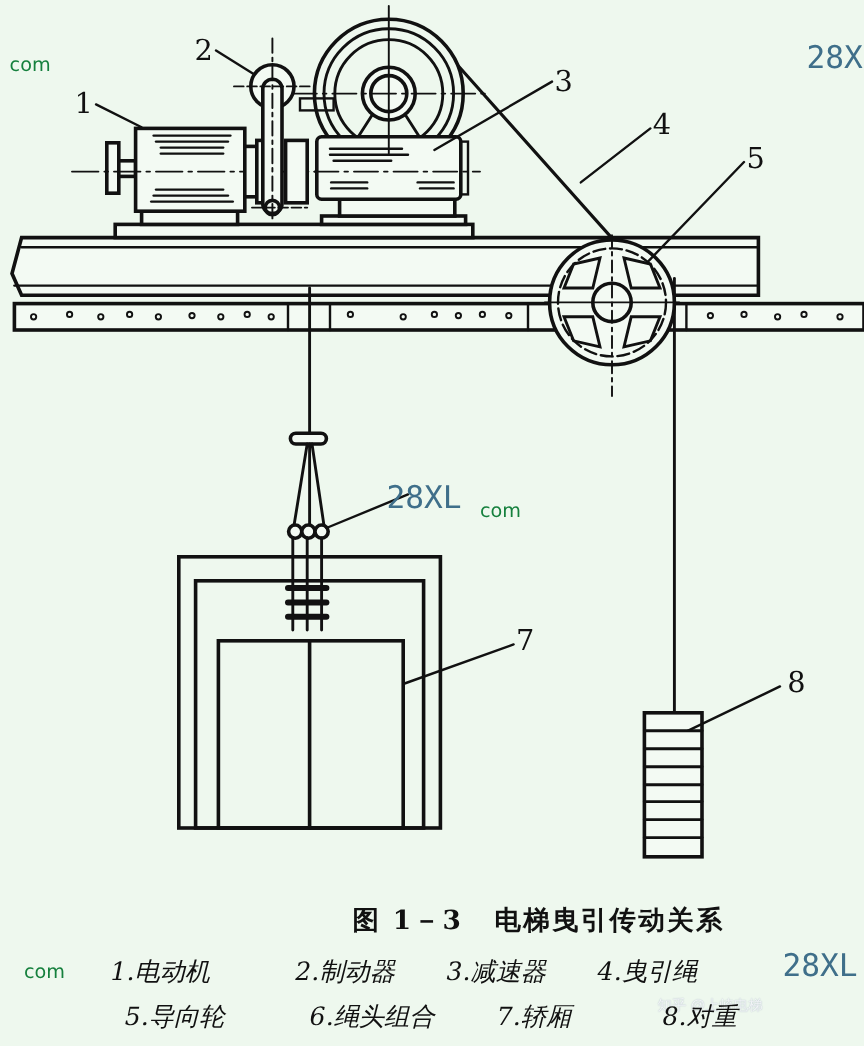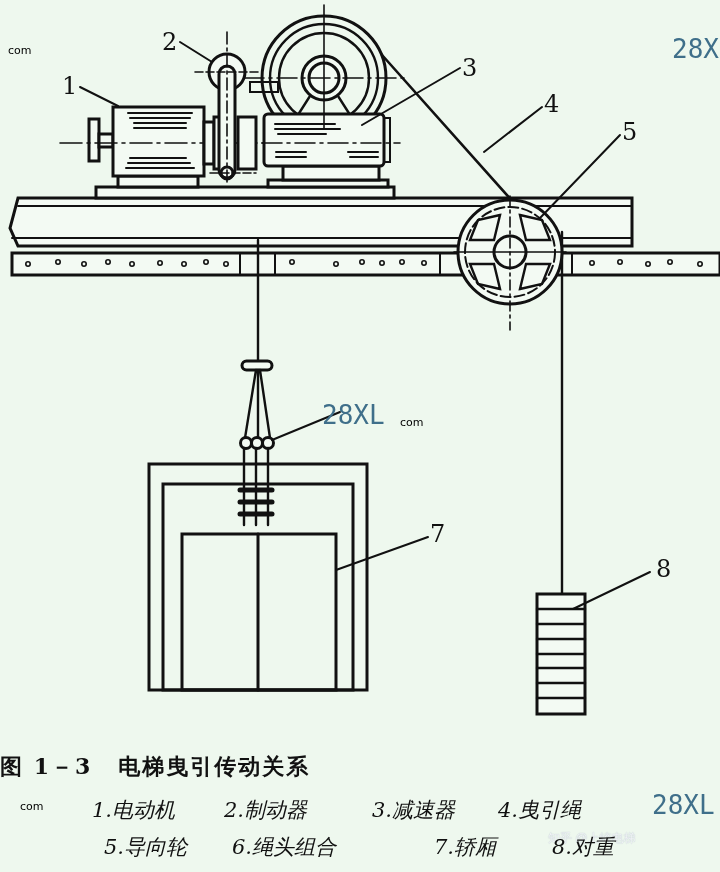--- a/index.html
+++ b/index.html
@@ -4,38 +4,38 @@
 <style>
   html, body { margin: 0; padding: 0; }
   body {
     width: 720px; height: 872px; overflow: hidden;
     background: #eef8ee;
     font-family: "DejaVu Serif", "Liberation Serif", serif;
     position: relative;
   }
   #diagram { position: absolute; left: 0; top: 0; width: 720px; height: 740px; }
   .caption {
-    position: absolute; left: 0; width: 604px; text-align: left;
+    position: absolute; left: 0; width: 604px; text-align: right;
     color: #111;
   }
   .title-line {
     top: 752px; font-size: 22px; font-weight: bold; letter-spacing: 2px;
     font-family: "DejaVu Sans", sans-serif;
   }
   .title-line .fig-num { margin-right: 26px; font-family: "DejaVu Serif", serif; }
   .legend-row {
     position: absolute; left: 0; width: 720px; font-size: 21px; color: #111;
     font-family: "DejaVu Sans", sans-serif;
   }
   .legend-row span { position: absolute; white-space: nowrap; font-style: italic; }
   .legend-row .num { font-family: "DejaVu Serif", serif; }
   .row1 { top: 796px; }
   .row2 { top: 833px; }
   .wm { position: absolute; font-family: "DejaVu Sans Mono", monospace; color: #3f6f8a; }
-  .wm-com { color: #000000; font-family: "DejaVu Sans", sans-serif; font-size: 11px; position: absolute; }
+  .wm-com { color: #15803d; font-family: "DejaVu Sans", sans-serif; font-size: 16px; position: absolute; }
   .wm-zhihu { position: absolute; color: rgba(255,255,255,0.85); font-size: 12px;
     font-family: Liberation Sans, sans-serif; text-shadow: 0 0 1px #9ab; }
 </style>
 </head>
 <body>
 
 <svg id="diagram" viewBox="0 0 720 740" xmlns="http://www.w3.org/2000/svg" fill="none" stroke="#111" stroke-width="3" stroke-linecap="round">
 
   <g>
     <path d="M18 198 L632 198 L632 246 L18 246 L10 228 Z" fill="#f3faf3"></path>
@@ -211,23 +211,23 @@
 <div class="wm-com" style="left:20px; top:800px;">com</div>
 <div class="wm" style="left:652px; top:790px; font-size:26px;">28XL</div>
 <div class="wm-zhihu" style="left:548px; top:830px;">知乎 @上崎电梯</div>
 
 <div class="caption title-line">
   <span class="fig-num">图 1－3</span><span>电梯曳引传动关系</span>
 </div>
 
 <div class="legend-row row1">
   <span style="left:92px"><span class="num" style="position:static">1.</span><span style="position:static">电动机</span></span>
-  <span style="left:224px"><span class="num" style="position:static">2.</span><span style="position:static">制动器</span></span>
+  <span style="left:246px"><span class="num" style="position:static">2.</span><span style="position:static">制动器</span></span>
   <span style="left:372px"><span class="num" style="position:static">3.</span><span style="position:static">减速器</span></span>
   <span style="left:498px"><span class="num" style="position:static">4.</span><span style="position:static">曳引绳</span></span>
 </div>
 
 <div class="legend-row row2">
   <span style="left:104px"><span class="num" style="position:static">5.</span><span style="position:static">导向轮</span></span>
-  <span style="left:232px"><span class="num" style="position:static">6.</span><span style="position:static">绳头组合</span></span>
-  <span style="left:434px"><span class="num" style="position:static">7.</span><span style="position:static">轿厢</span></span>
+  <span style="left:258px"><span class="num" style="position:static">6.</span><span style="position:static">绳头组合</span></span>
+  <span style="left:414px"><span class="num" style="position:static">7.</span><span style="position:static">轿厢</span></span>
   <span style="left:552px"><span class="num" style="position:static">8.</span><span style="position:static">对重</span></span>
 </div>
 
 </body></html>

